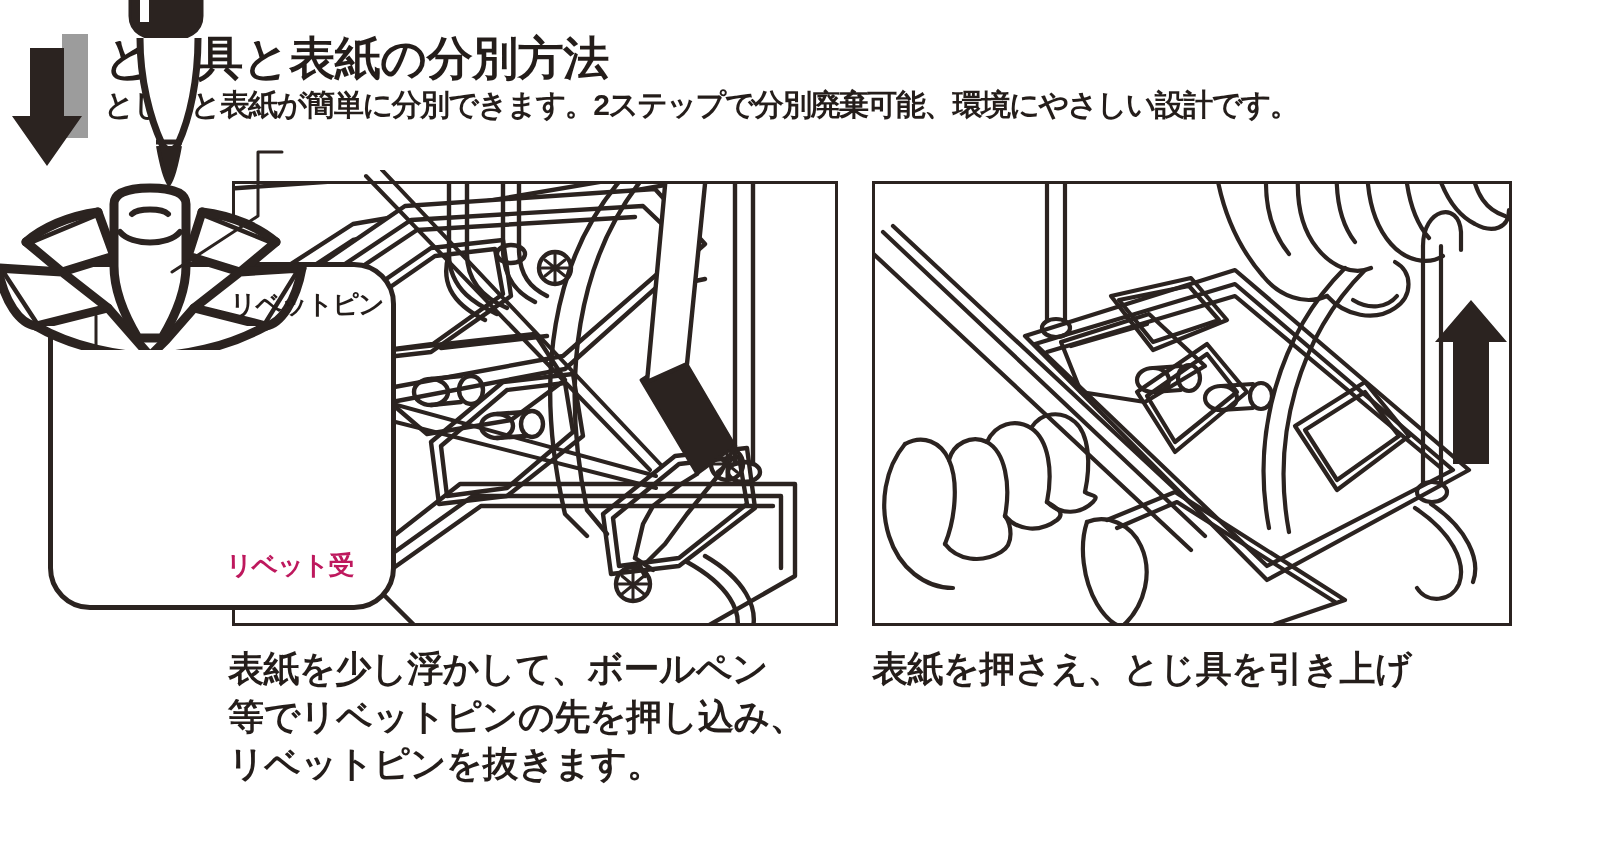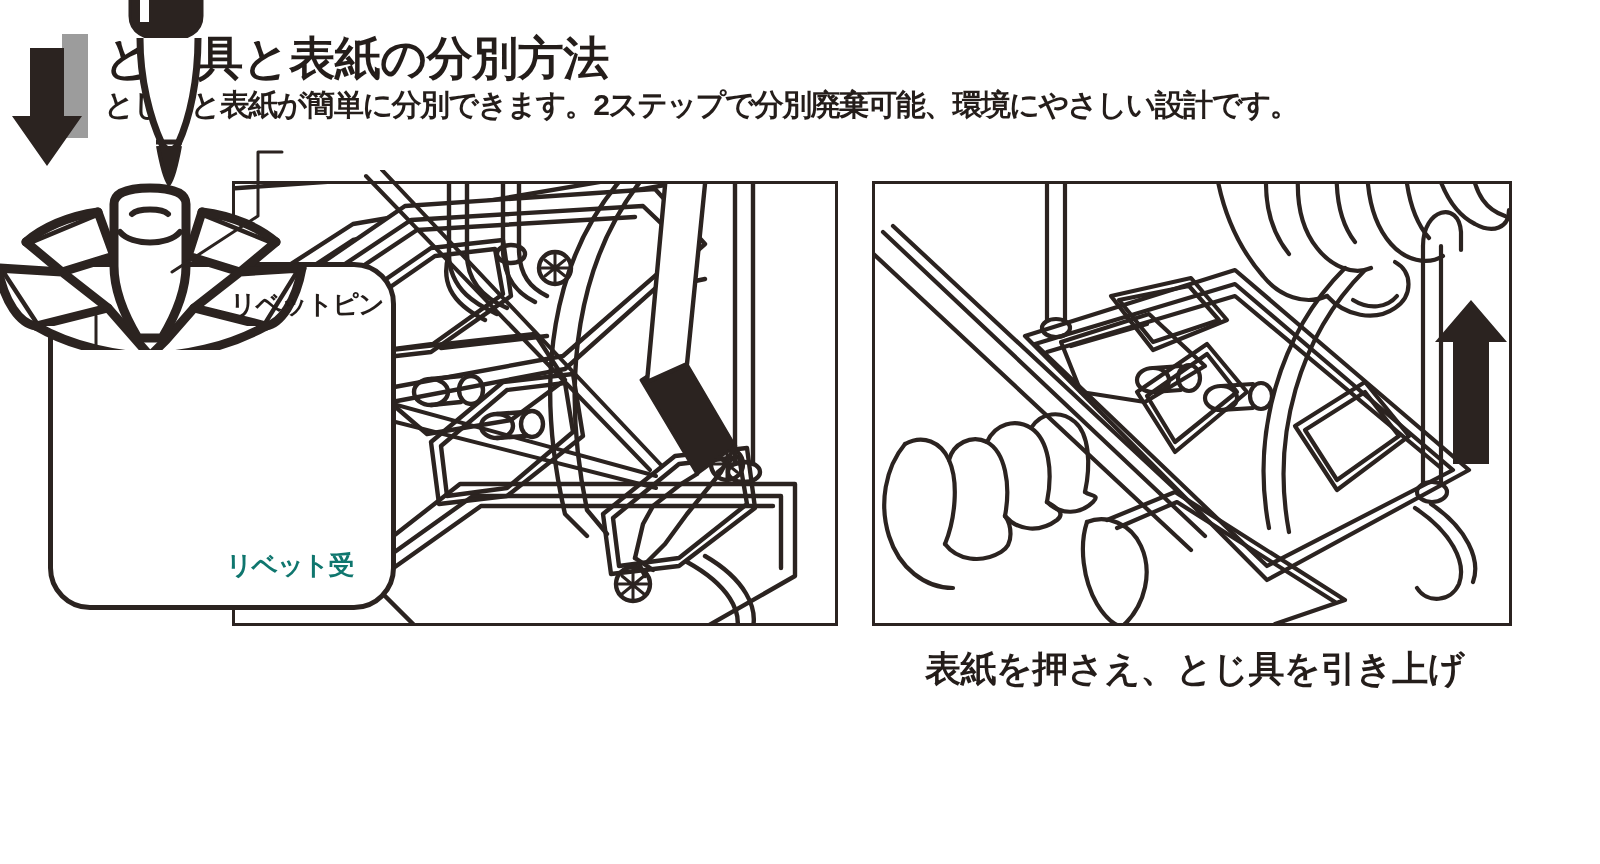--- a/index.html
+++ b/index.html
@@ -47,21 +47,21 @@
 
   
   #leader-svg{position:absolute;left:360px;top:170px;width:360px;height:330px;z-index:4;pointer-events:none;}
 
   
   .caption{
     position:absolute;font-size:36px;font-weight:700;line-height:1.32;
     color:#241d1a;letter-spacing:-0.5px;
   }
   #caption-left{left:228px;top:645px;width:625px;}
-  #caption-right{left:872px;top:645px;width:645px;text-align:center;}
+  #caption-right{left:872px;top:645px;width:645px;}
 </style>
 </head>
 <body>
 
 <div id="sheet">
 
   <div class="header">
     <div class="hdr-row">
       <div class="accent-bar"></div>
       <div class="hdr-text">
@@ -306,20 +306,25 @@
     <g fill="none" stroke="#2b2320" stroke-width="3" stroke-linecap="round" stroke-linejoin="round">
 
       <path d="M182 352 L268 296 L268 232 L292 232"></path>
 
       <path d="M106 396 L106 468 L196 468"></path>
     </g>
   </svg>
 
   <div style="position:absolute;left:230px;top:287px;font-size:26px;font-weight:700;color:#241d1a;letter-spacing:-1px;z-index:7;white-space:nowrap;">リベットピン</div>
 
-  <div style="position:absolute;left:226px;top:548px;font-size:26px;font-weight:700;color:#0f766e;letter-spacing:-1px;z-index:7;white-space:nowrap;">リベット受</div>
-
+  <div style="position:absolute;left:226px;top:548px;font-size:26px;font-weight:700;color:#be185d;letter-spacing:-1px;z-index:7;white-space:nowrap;">リベット受</div>
+
+  <div class="caption" id="caption-left">
+    <div>表紙を少し浮かして、ボールペン</div>
+    <div>等でリベットピンの先を押し込み、</div>
+    <div>リベットピンを抜きます。</div>
+  </div>
 
   <div class="caption" id="caption-right">
     <div>表紙を押さえ、とじ具を引き上げ</div>
   </div>
 
 </div>
 
 </body></html>

